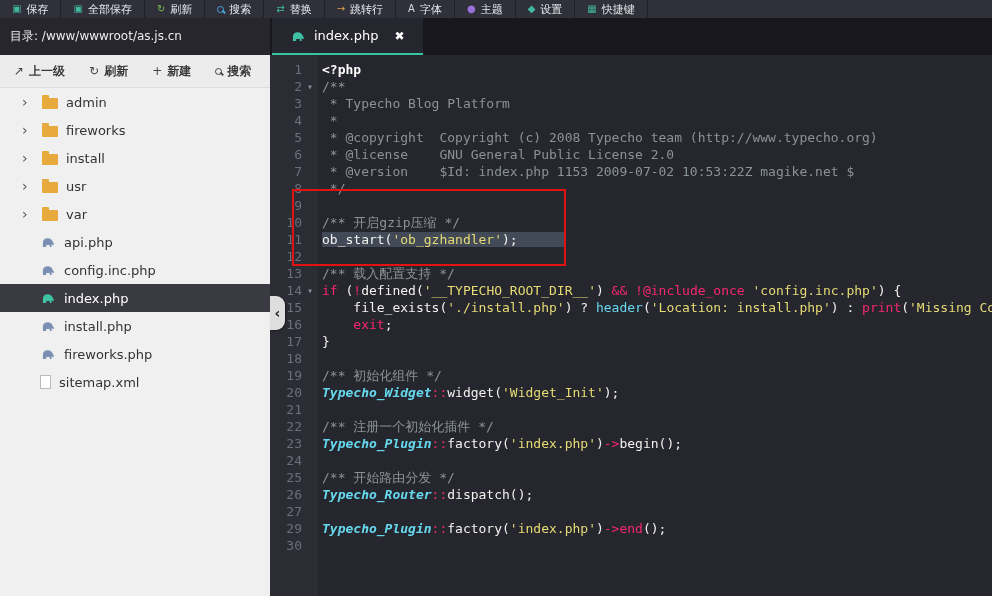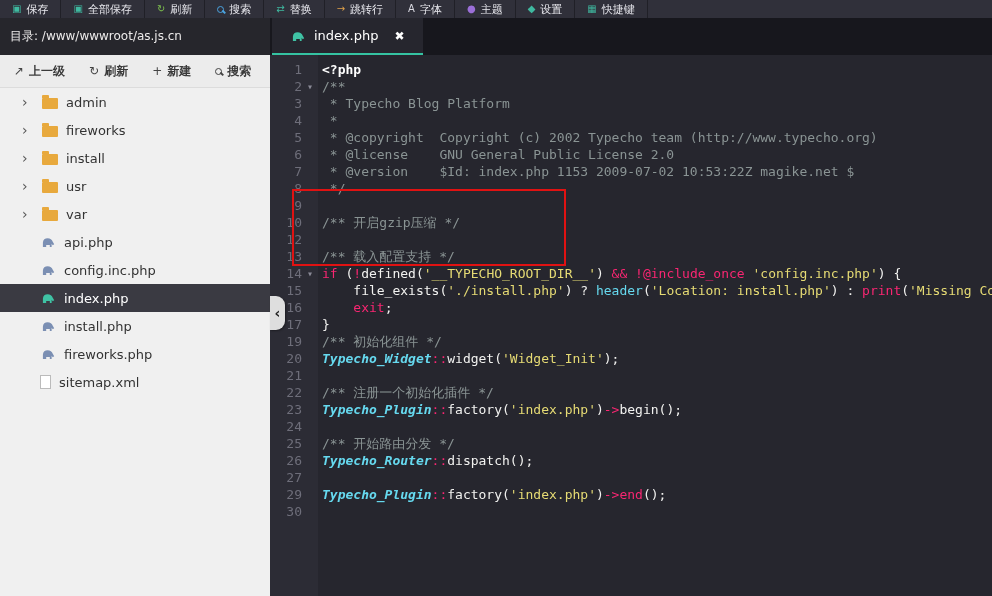--- a/index.html
+++ b/index.html
@@ -221,32 +221,34 @@
   </div>
 
 <div class="collapse">‹</div>
 
 <div class="editor">
   <div id="code">
       <div class="cl"><span class="gut"><span class="num">1</span><span class="fold"></span></span><span class="src"><span class="tk-tag">&lt;?php</span></span></div>
       <div class="cl"><span class="gut"><span class="num">2</span><span class="fold">▾</span></span><span class="src"><span class="tk-cm">/**</span></span></div>
       <div class="cl"><span class="gut"><span class="num">3</span><span class="fold"></span></span><span class="src"><span class="tk-cm"> * Typecho Blog Platform</span></span></div>
       <div class="cl"><span class="gut"><span class="num">4</span><span class="fold"></span></span><span class="src"><span class="tk-cm"> *</span></span></div>
-      <div class="cl"><span class="gut"><span class="num">5</span><span class="fold"></span></span><span class="src"><span class="tk-cm"> * @copyright  Copyright (c) 2002 Typecho team (http://www.typecho.org)</span></span></div>
+      <div class="cl"><span class="gut"><span class="num">5</span><span class="fold"></span></span><span class="src"><span class="tk-cm"> * @copyright  Copyright (c) 2008 Typecho team (http://www.typecho.org)</span></span></div>
       <div class="cl"><span class="gut"><span class="num">6</span><span class="fold"></span></span><span class="src"><span class="tk-cm"> * @license    GNU General Public License 2.0</span></span></div>
       <div class="cl"><span class="gut"><span class="num">7</span><span class="fold"></span></span><span class="src"><span class="tk-cm"> * @version    $Id: index.php 1153 2009-07-02 10:53:22Z magike.net $</span></span></div>
       <div class="cl"><span class="gut"><span class="num">8</span><span class="fold"></span></span><span class="src"><span class="tk-cm"> */</span></span></div>
       <div class="cl"><span class="gut"><span class="num">9</span><span class="fold"></span></span><span class="src"></span></div>
       <div class="cl"><span class="gut"><span class="num">10</span><span class="fold"></span></span><span class="src"><span class="tk-cm">/** 开启gzip压缩 */</span></span></div>
+      <div class="cl"><span class="gut"><span class="num">11</span><span class="fold"></span></span><span class="src"><span class="selbg"><span class="tk-pl">ob_start(</span><span class="tk-str">'ob_gzhandler'</span><span class="tk-pl">);</span></span></span></div>
       <div class="cl"><span class="gut"><span class="num">12</span><span class="fold"></span></span><span class="src"></span></div>
       <div class="cl"><span class="gut"><span class="num">13</span><span class="fold"></span></span><span class="src"><span class="tk-cm">/** 载入配置支持 */</span></span></div>
       <div class="cl"><span class="gut"><span class="num">14</span><span class="fold">▾</span></span><span class="src"><span class="tk-kw">if</span><span class="tk-pl"> (</span><span class="tk-kw">!</span><span class="tk-pl">defined(</span><span class="tk-str">'__TYPECHO_ROOT_DIR__'</span><span class="tk-pl">) </span><span class="tk-kw">&amp;&amp;</span><span class="tk-pl"> </span><span class="tk-kw">!@include_once</span><span class="tk-pl"> </span><span class="tk-str">'config.inc.php'</span><span class="tk-pl">) {</span></span></div>
       <div class="cl"><span class="gut"><span class="num">15</span><span class="fold"></span></span><span class="src"><span class="tk-pl">    file_exists(</span><span class="tk-str">'./install.php'</span><span class="tk-pl">) ? </span><span class="tk-fn">header</span><span class="tk-pl">(</span><span class="tk-str">'Location: install.php'</span><span class="tk-pl">) : </span><span class="tk-kw">print</span><span class="tk-pl">(</span><span class="tk-str">'Missing Config File'</span></span></div>
       <div class="cl"><span class="gut"><span class="num">16</span><span class="fold"></span></span><span class="src"><span class="tk-pl">    </span><span class="tk-kw">exit</span><span class="tk-pl">;</span></span></div>
       <div class="cl"><span class="gut"><span class="num">17</span><span class="fold"></span></span><span class="src"><span class="tk-pl">}</span></span></div>
+      <div class="cl"><span class="gut"><span class="num">18</span><span class="fold"></span></span><span class="src"></span></div>
       <div class="cl"><span class="gut"><span class="num">19</span><span class="fold"></span></span><span class="src"><span class="tk-cm">/** 初始化组件 */</span></span></div>
       <div class="cl"><span class="gut"><span class="num">20</span><span class="fold"></span></span><span class="src"><span class="tk-cls">Typecho_Widget</span><span class="tk-kw">::</span><span class="tk-pl">widget(</span><span class="tk-str">'Widget_Init'</span><span class="tk-pl">);</span></span></div>
       <div class="cl"><span class="gut"><span class="num">21</span><span class="fold"></span></span><span class="src"></span></div>
       <div class="cl"><span class="gut"><span class="num">22</span><span class="fold"></span></span><span class="src"><span class="tk-cm">/** 注册一个初始化插件 */</span></span></div>
       <div class="cl"><span class="gut"><span class="num">23</span><span class="fold"></span></span><span class="src"><span class="tk-cls">Typecho_Plugin</span><span class="tk-kw">::</span><span class="tk-pl">factory(</span><span class="tk-str">'index.php'</span><span class="tk-pl">)</span><span class="tk-kw">-&gt;</span><span class="tk-pl">begin();</span></span></div>
       <div class="cl"><span class="gut"><span class="num">24</span><span class="fold"></span></span><span class="src"></span></div>
       <div class="cl"><span class="gut"><span class="num">25</span><span class="fold"></span></span><span class="src"><span class="tk-cm">/** 开始路由分发 */</span></span></div>
       <div class="cl"><span class="gut"><span class="num">26</span><span class="fold"></span></span><span class="src"><span class="tk-cls">Typecho_Router</span><span class="tk-kw">::</span><span class="tk-pl">dispatch();</span></span></div>
       <div class="cl"><span class="gut"><span class="num">27</span><span class="fold"></span></span><span class="src"></span></div>
       <div class="cl"><span class="gut"><span class="num">29</span><span class="fold"></span></span><span class="src"><span class="tk-cls">Typecho_Plugin</span><span class="tk-kw">::</span><span class="tk-pl">factory(</span><span class="tk-str">'index.php'</span><span class="tk-pl">)</span><span class="tk-kw">-&gt;</span><span class="tk-kw">end</span><span class="tk-pl">();</span></span></div>

